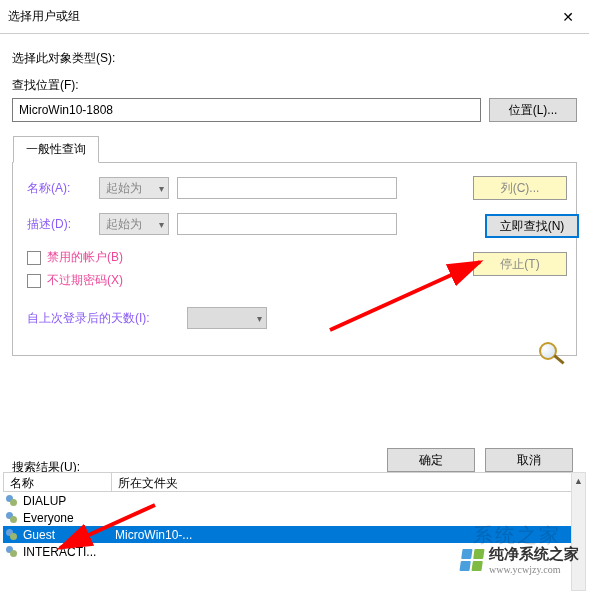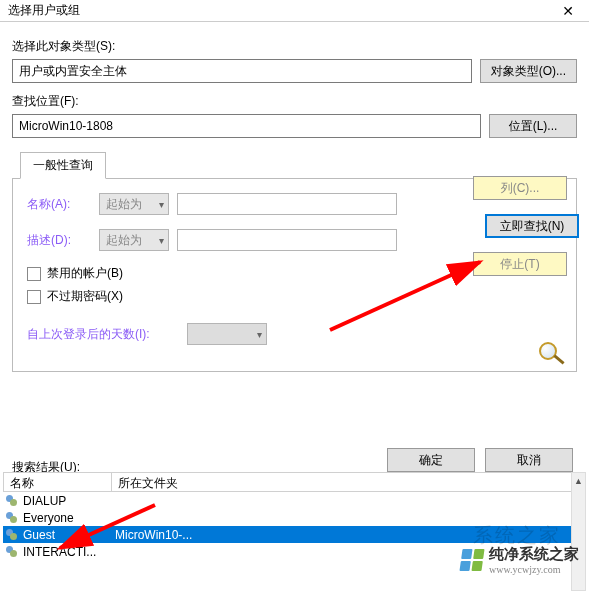--- a/index.html
+++ b/index.html
@@ -7,21 +7,21 @@
     margin: 0;
     font-family: "Microsoft YaHei", "Segoe UI", sans-serif;
     font-size: 12px;
     background: #fff;
     width: 589px;
     height: 593px;
     overflow: hidden;
     position: relative;
   }
   .titlebar {
-    height: 22px;
+    height: 34px;
     display: flex;
     align-items: center;
     justify-content: space-between;
     padding: 0 0 0 8px;
     border-bottom: 1px solid #ccc;
   }
   .titlebar .title { font-size: 12px; }
   .titlebar .close {
     width: 42px;
     height: 28px;
@@ -64,21 +64,21 @@
     position: relative;
   }
   .tab {
     display: inline-block;
     border: 1px solid #bbb;
     border-bottom: 1px solid #fff;
     padding: 4px 12px;
     background: #fff;
     position: relative;
     z-index: 2;
-    margin-left: 8px;
+    margin-left: 1px;
     margin-bottom: -1px;
   }
   .tab-body {
     border: 1px solid #bbb;
     padding: 14px 14px 12px 14px;
     position: relative;
   }
   .form-row {
     display: flex;
     align-items: center;
@@ -100,21 +100,21 @@
   .text-input {
     width: 220px;
     height: 22px;
     border: 1px solid #b5b5b5;
     margin-left: 8px;
   }
   .chk-row {
     display: flex;
     align-items: center;
     margin: 6px 0;
-    color: #000000;
+    color: #ec4899;
   }
   .chk-box {
     width: 14px; height: 14px;
     border: 1px solid #888;
     margin-right: 6px;
   }
   .side-btns {
     position: absolute;
     right: 10px;
     top: 176px;
@@ -276,26 +276,20 @@
 
 <div class="titlebar">
   <span class="title">选择用户或组</span>
   <div class="close">
     <span>✕</span>
   </div>
 </div>
 
 <div class="content">
   <div class="field-label">选择此对象类型(S):</div>
-  <div class="row">
-    <div class="text-box">
-      <span>用户或内置安全主体</span>
-    </div>
-    <div class="win-btn">对象类型(O)...</div>
-  </div>
 
   <div class="field-label" style="margin-top:10px">查找位置(F):</div>
   <div class="row">
     <div class="text-box">
       <span>MicroWin10-1808</span>
     </div>
     <div class="win-btn">位置(L)...</div>
   </div>
 
   <div class="tab-container">

